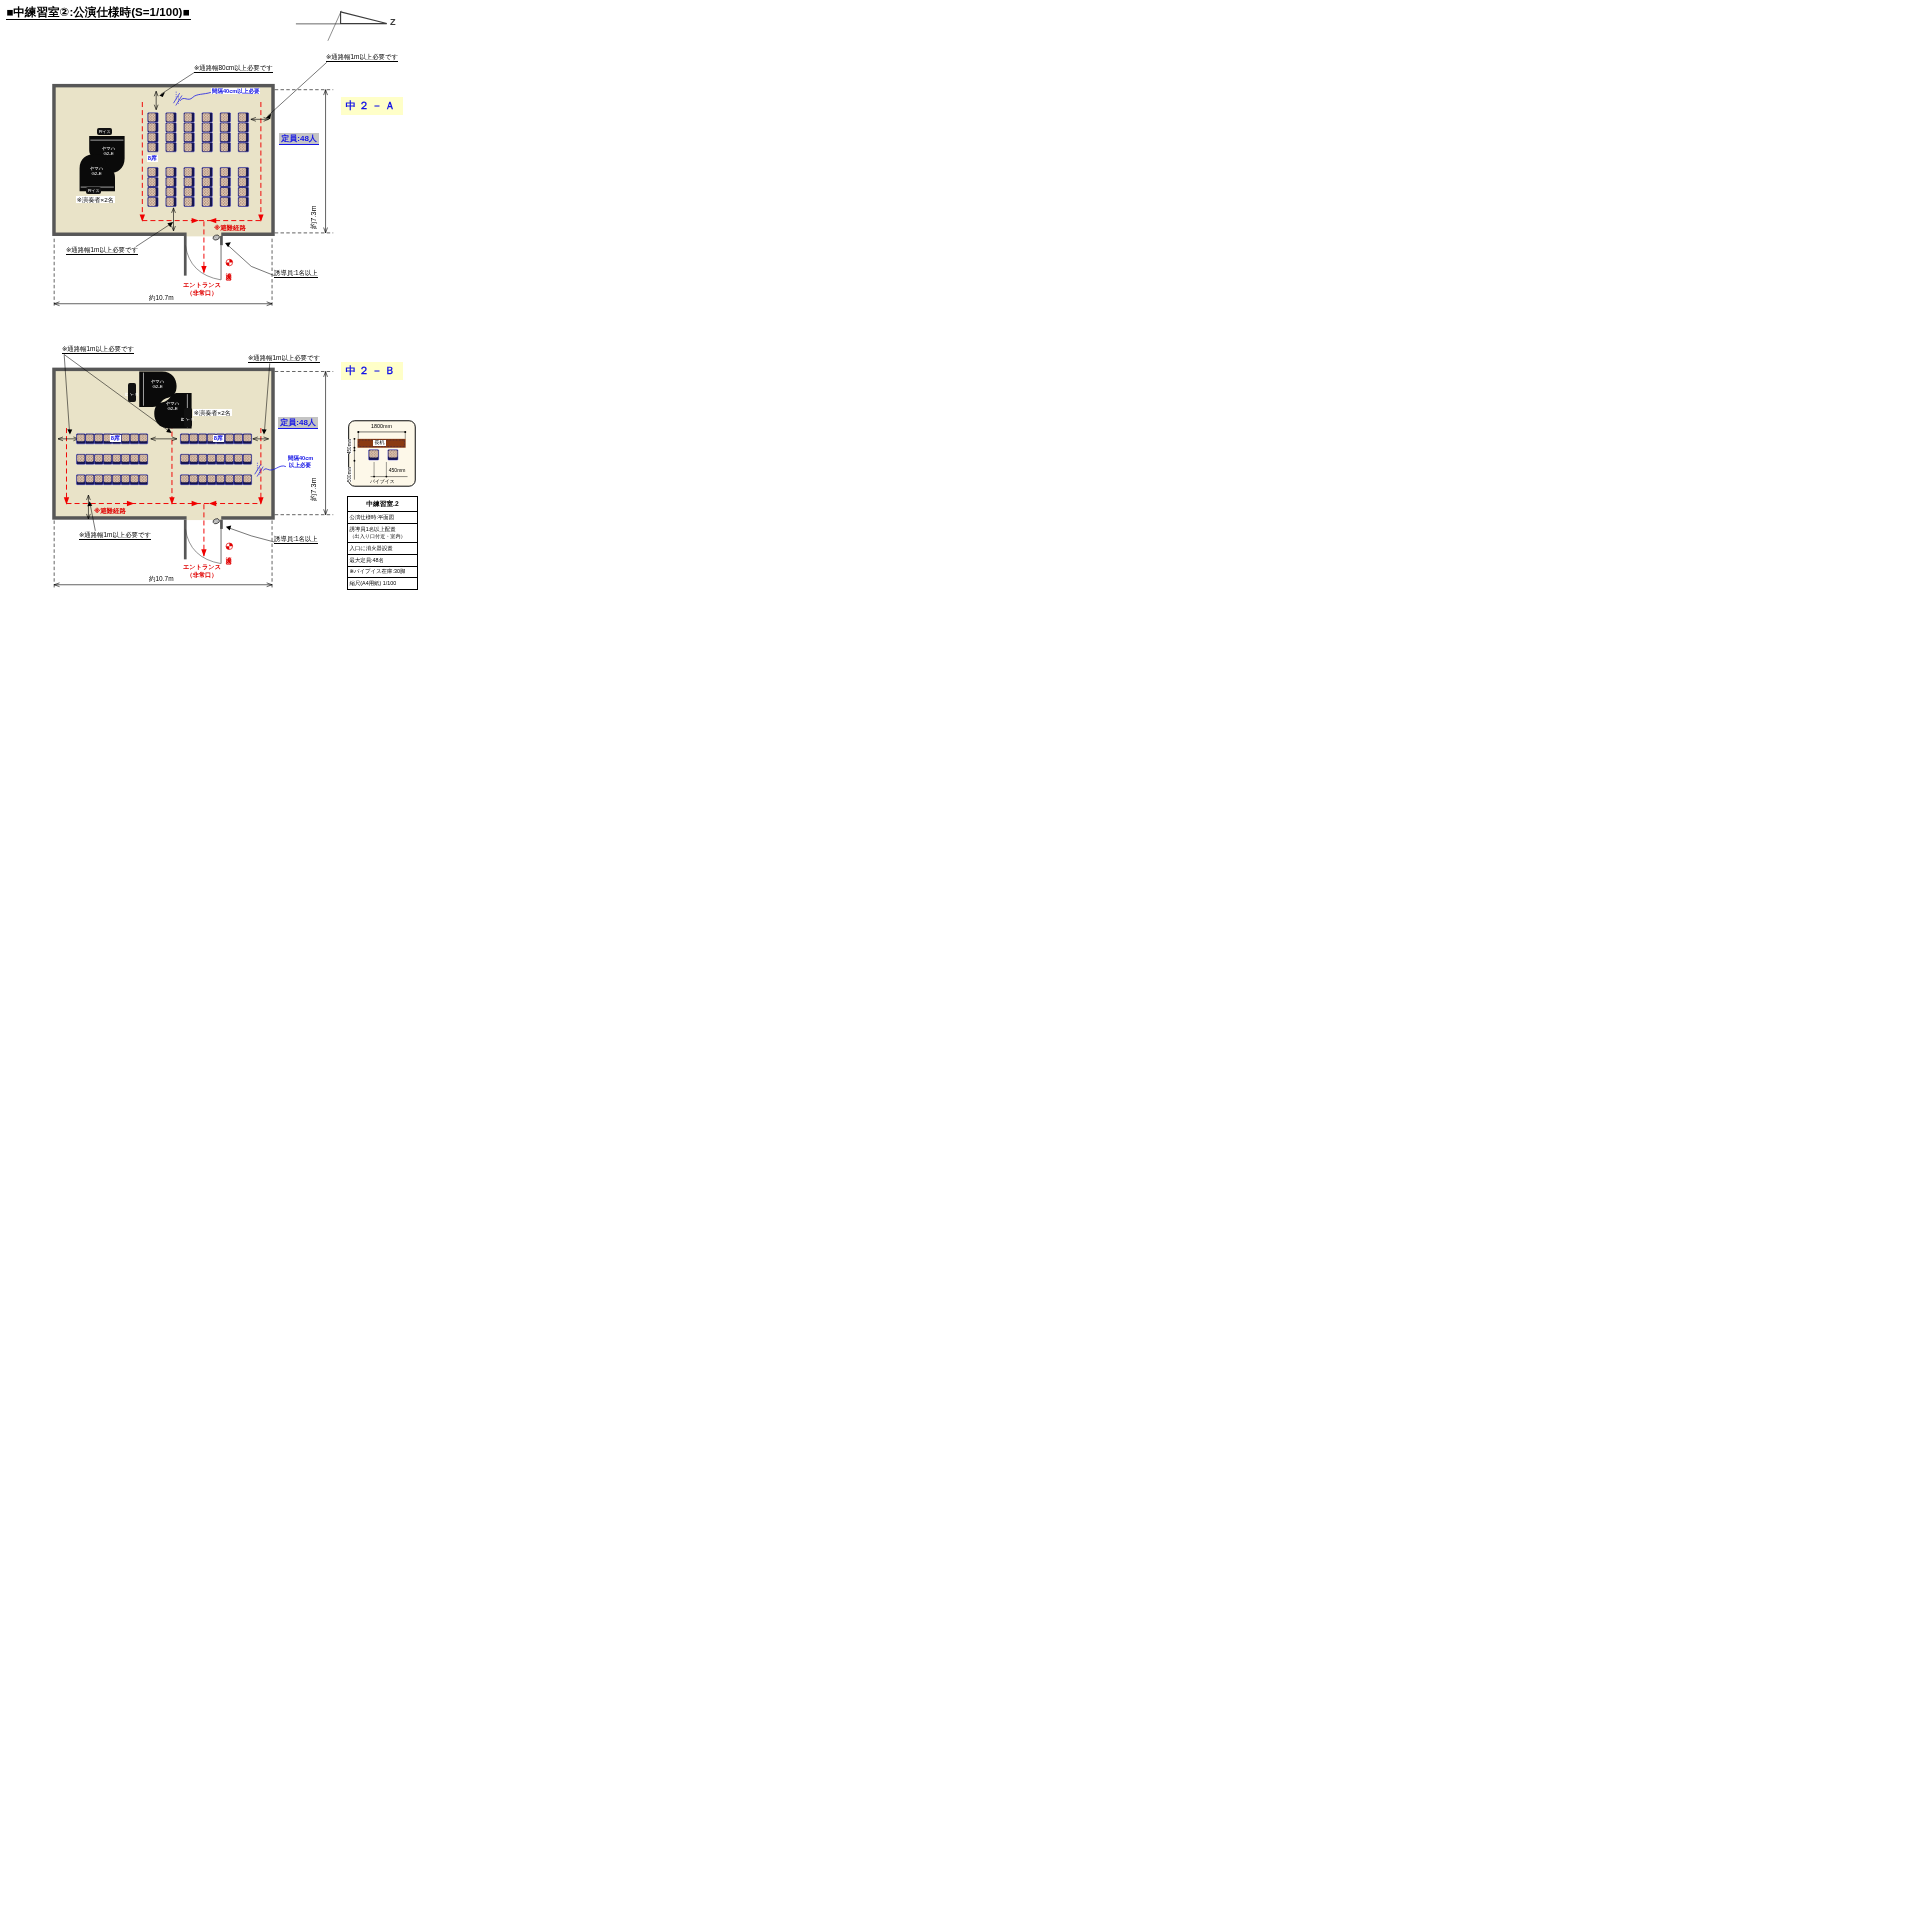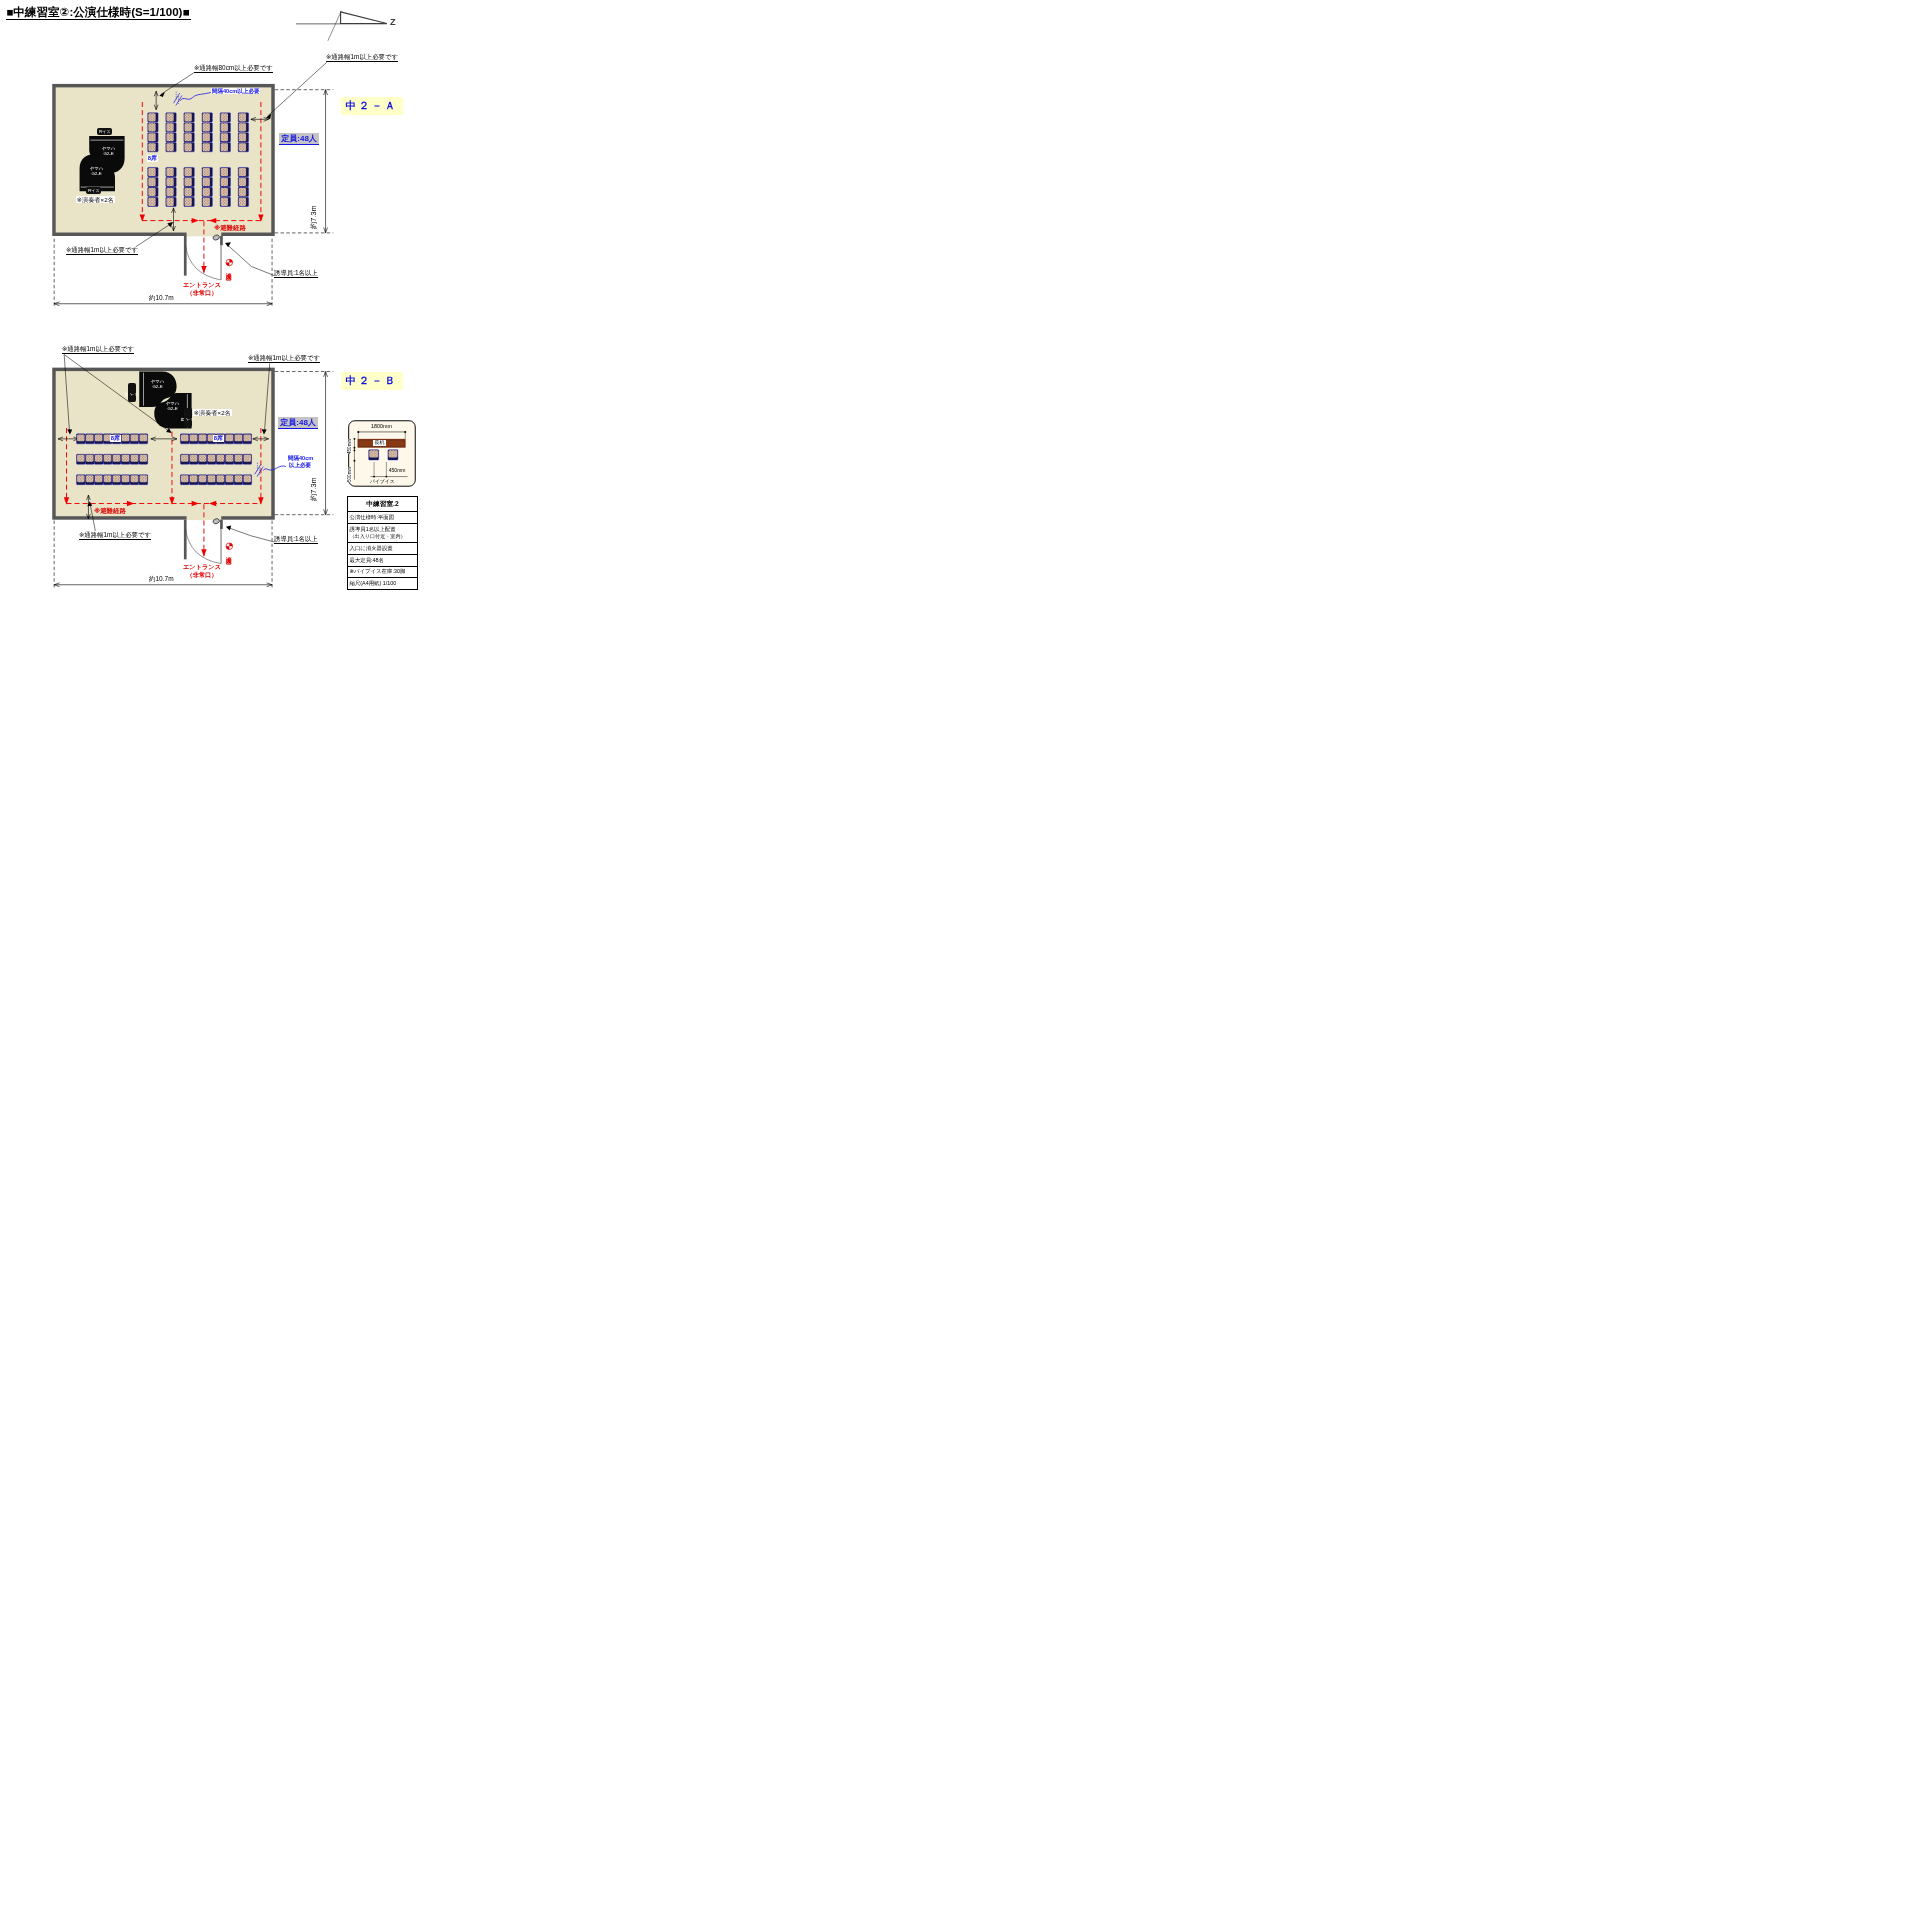--- a/index.html
+++ b/index.html
@@ -468,21 +468,21 @@
 <div class="lbl red bold vert" style="left:225px;top:268px;font-size:5.8px;">消火器</div>
 <div class="lbl wbg" style="left:76px;top:196px;font-size:6.2px;">※演奏者×2名</div>
 <div class="lbl ann u" style="left:66px;top:246px;">※通路幅1m以上必要です</div>
 <div class="lbl piano-lbl" style="left:96px;top:146px;width:25px;"><span>ヤマハ</span><br><span>G2-E</span></div>
 <div class="lbl piano-lbl" style="left:84px;top:166px;width:25px;"><span>ヤマハ</span><br><span>G2-E</span></div>
 <div class="pf" style="left:97px;top:128px;width:15.4px;height:7.3px;">Pfイス</div>
 <div class="pf" style="left:86px;top:187px;width:15.4px;height:7.3px;">Pfイス</div>
 
 <div class="lbl ann u" style="left:62px;top:345px;">※通路幅1m以上必要です</div>
 <div class="lbl ann u" style="left:248px;top:354px;">※通路幅1m以上必要です</div>
-<div class="lbl room-name" style="left:341px;top:372px;">中２－Ｂ</div>
+<div class="lbl room-name" style="left:341px;top:362px;">中２－Ｂ</div>
 <div class="lbl cap" style="left:278px;top:417px;">定員:48人</div>
 <div class="lbl r90" style="left:310px;top:501px;font-size:7.3px;">約7.3m</div>
 <div class="lbl" style="left:149px;top:575px;font-size:6.5px;">約10.7m</div>
 <div class="lbl blue wbg bold" style="left:287px;top:455px;font-size:5.6px;">間隔40cm</div>
 <div class="lbl blue wbg bold" style="left:288px;top:462px;font-size:5.6px;">以上必要</div>
 <div class="lbl blue wbg bold" style="left:110px;top:435px;font-size:5.8px;">8席</div>
 <div class="lbl blue wbg bold" style="left:213px;top:435px;font-size:5.8px;">8席</div>
 <div class="lbl red bold" style="left:94px;top:507px;font-size:6.4px;">※避難経路</div>
 <div class="lbl ann u" style="left:79px;top:531px;">※通路幅1m以上必要です</div>
 <div class="lbl ann u" style="left:274px;top:535px;">誘導員:1名以上</div>

